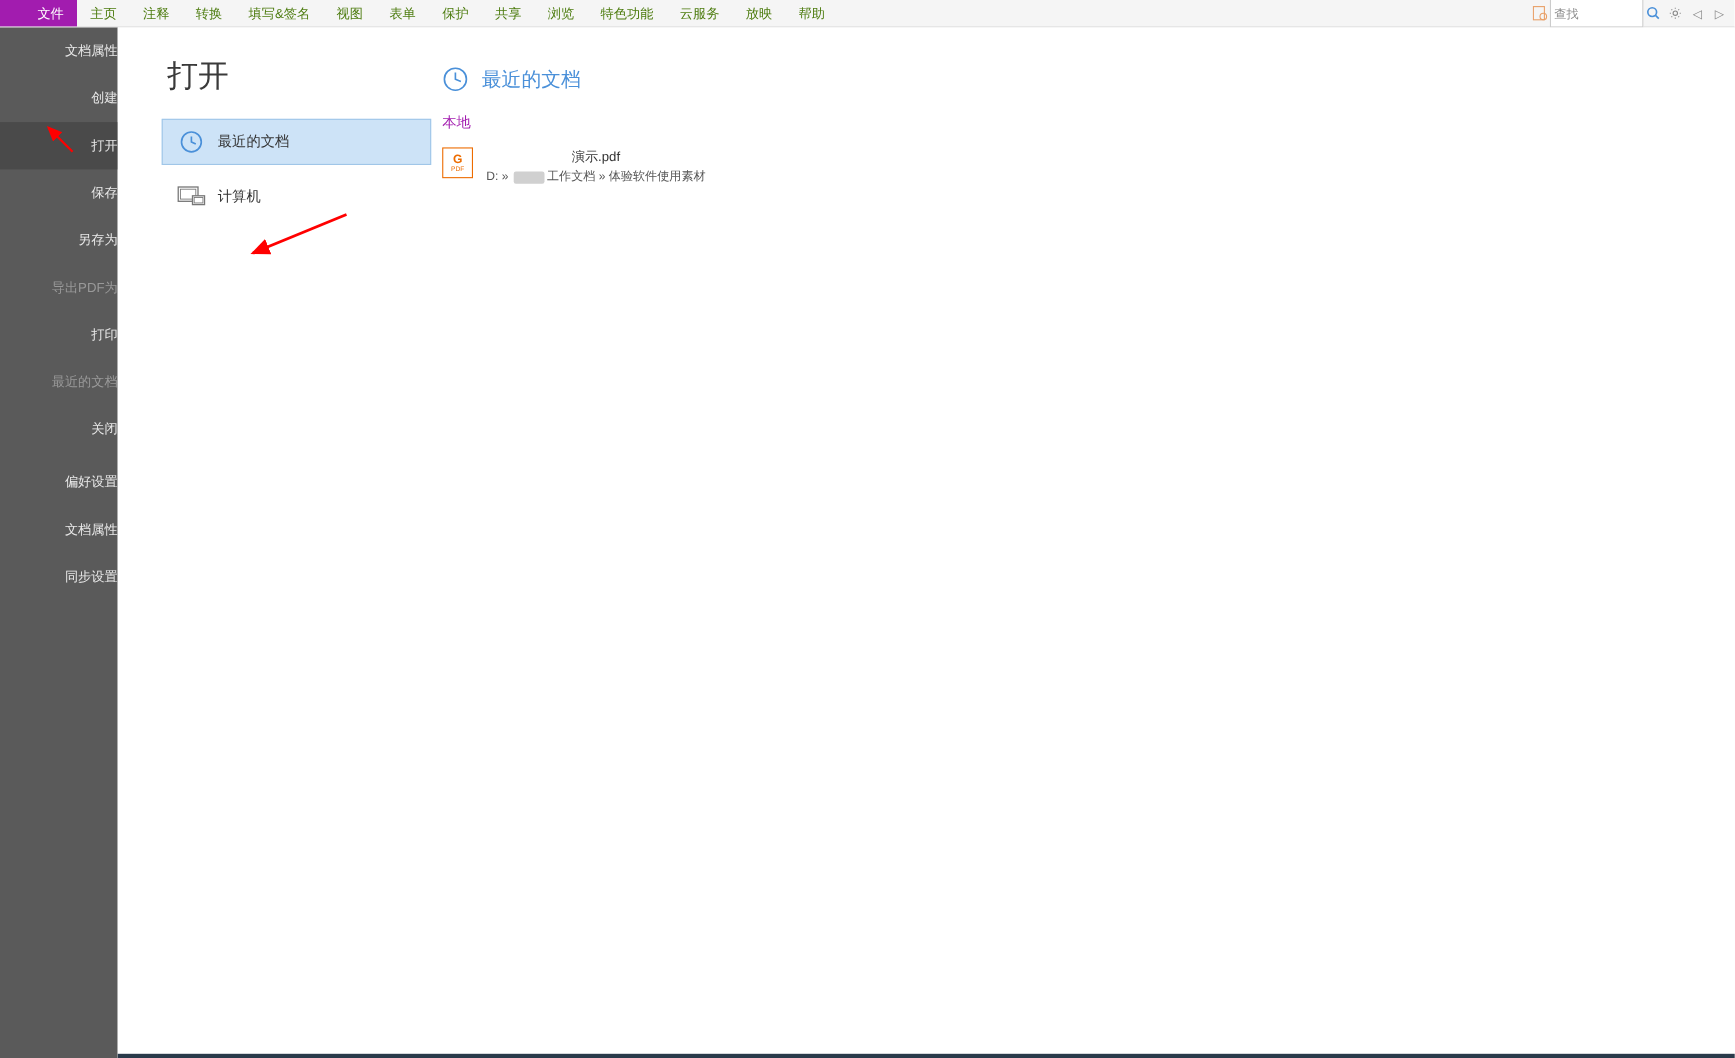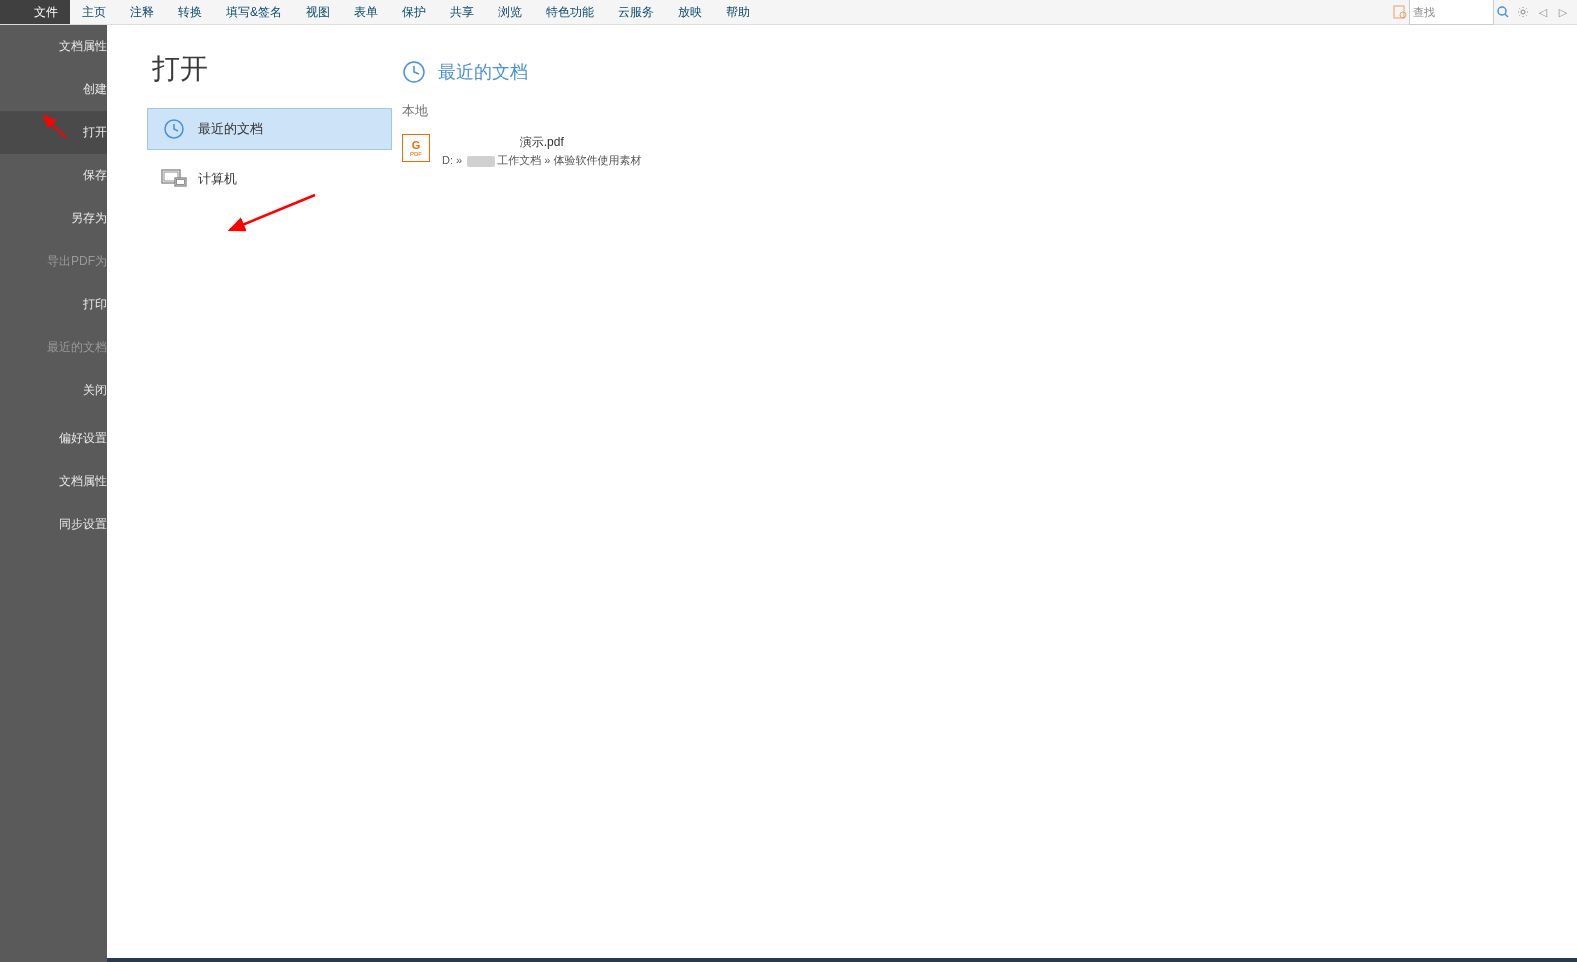--- a/index.html
+++ b/index.html
@@ -1,20 +1,20 @@
 <!DOCTYPE html>
 <html><head>
   <meta charset="utf-8">
   <style>
     * { margin: 0; padding: 0; box-sizing: border-box; font-family: "Microsoft YaHei", sans-serif; }
     body { width: 1577px; height: 962px; background: #fff; overflow: hidden; }
     
     .menubar { height: 25px; background: #f5f5f5; border-bottom: 1px solid #ddd; display: flex; align-items: stretch; font-size: 12px; }
-    .menubar-item { padding: 0 12px; display: flex; align-items: center; color: #0c4a6e; cursor: pointer; white-space: nowrap; }
-    .menubar-item.active { background: #404040; color: #fff; padding-left: 34px; }
+    .menubar-item { padding: 0 12px; display: flex; align-items: center; color: #4d7c0f; cursor: pointer; white-space: nowrap; }
+    .menubar-item.active { background: #a21caf; color: #fff; padding-left: 34px; }
     .menubar-right { margin-left: auto; display: flex; align-items: center; padding-right: 5px; }
     .search-box { width: 85px; height: 18px; border: 1px solid #ccc; background: #fff; display: flex; align-items: center; padding: 12px 3px; font-size: 11px; color: #888; }
     .search-glass { width: 18px; height: 18px; display: flex; align-items: center; justify-content: center; color: #4a90d9; font-size: 13px; }
     .nav-btn { width: 18px; height: 18px; display: flex; align-items: center; justify-content: center; color: #888; font-size: 11px; margin-left: 2px; }
     
     .main-area { display: flex; height: 937px; }
     .sidebar { width: 107px; background: #5a5a5a; display: flex; flex-direction: column; text-align: right; }
     .sidebar-item { padding: 13px 0 13px 25px; color: #e8e8e8; font-size: 12px; cursor: pointer; }
     .sidebar-item.active { background: #4a4a4a; }
     .sidebar-item.disabled { color: #999; }
@@ -25,21 +25,21 @@
     .page-title { font-size: 28px; color: #3a3a3a; font-weight: 300; margin-bottom: 20px; padding-left: 5px; }
     .sub-item { display: flex; align-items: center; height: 42px; padding: 0 12px; margin-bottom: 8px; cursor: pointer; font-size: 13px; color: #333; border: 1px solid transparent; }
     .sub-item.active { background: #cde3f7; border: 1px solid #a0c6e8; }
     .sub-icon { width: 28px; height: 28px; margin-right: 10px; display: flex; align-items: center; justify-content: center; }
     .sub-item-label { flex: 1; }
     
     .detail-panel { flex: 1; padding: 35px 0 0 10px; position: relative; }
     .section-header { display: flex; align-items: center; margin-bottom: 18px; }
     .section-icon { margin-right: 12px; }
     .section-title { font-size: 18px; color: #4a90d9; font-weight: 300; }
-    .section-label { font-size: 13px; color: #737373; margin-bottom: 10px; }
+    .section-label { font-size: 13px; color: #a21caf; margin-bottom: 10px; }
     .file-entry { display: flex; align-items: flex-start; padding: 4px 0; cursor: pointer; }
     .file-icon { width: 28px; height: 28px; margin-right: 12px; border: 1px solid #ed6c00; display: flex; flex-direction: column; align-items: center; justify-content: center; font-size: 6px; color: #ed6c00; }
     .file-icon .g { font-size: 11px; font-weight: bold; }
     .file-info { display: flex; flex-direction: column; text-align: center; }
     .file-name { font-size: 12px; color: #333; }
     .file-path { font-size: 11px; color: #555; margin-top: 2px; }
     .path-mask { display: inline-block; width: 28px; height: 11px; background: #d0d0d0; vertical-align: middle; border-radius: 2px; margin: 0 2px; }
     
     .arrow-annotation { position: absolute; pointer-events: none; }
     .status-bar { position: fixed; bottom: 0; left: 107px; right: 0; height: 4px; background: #2a3a4a; }

